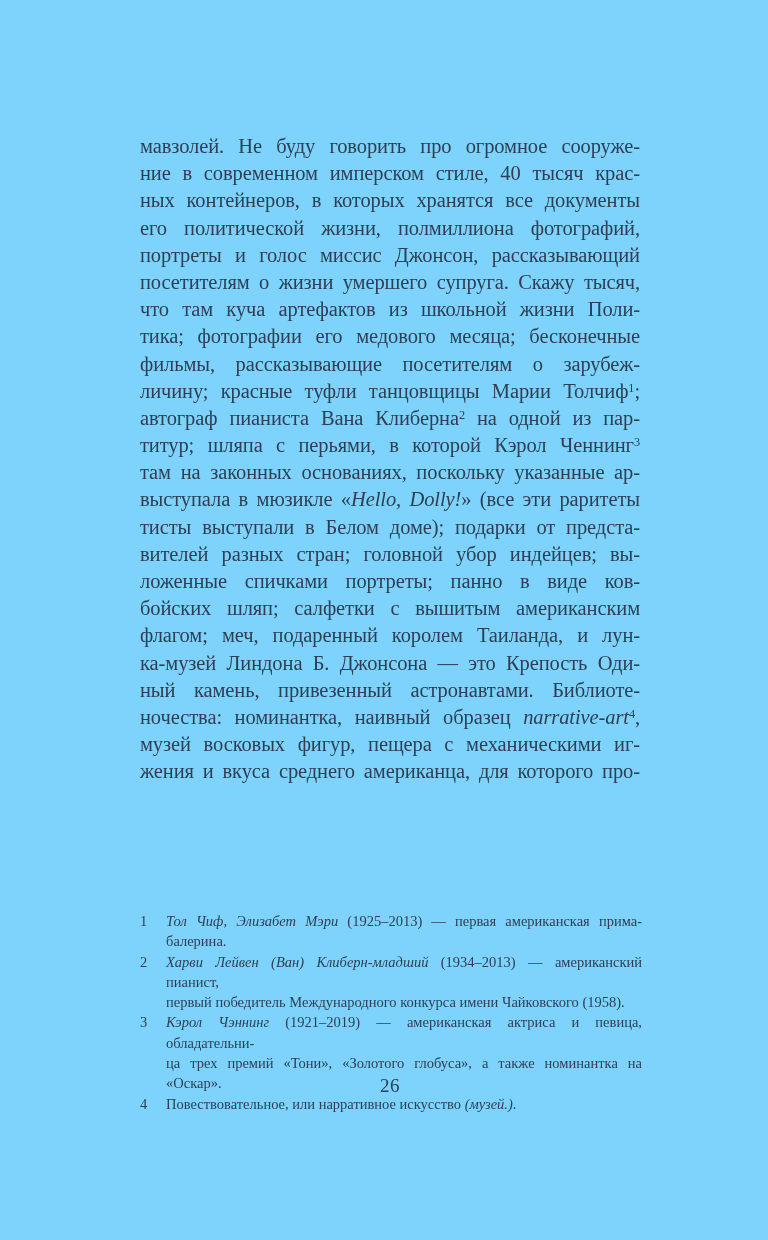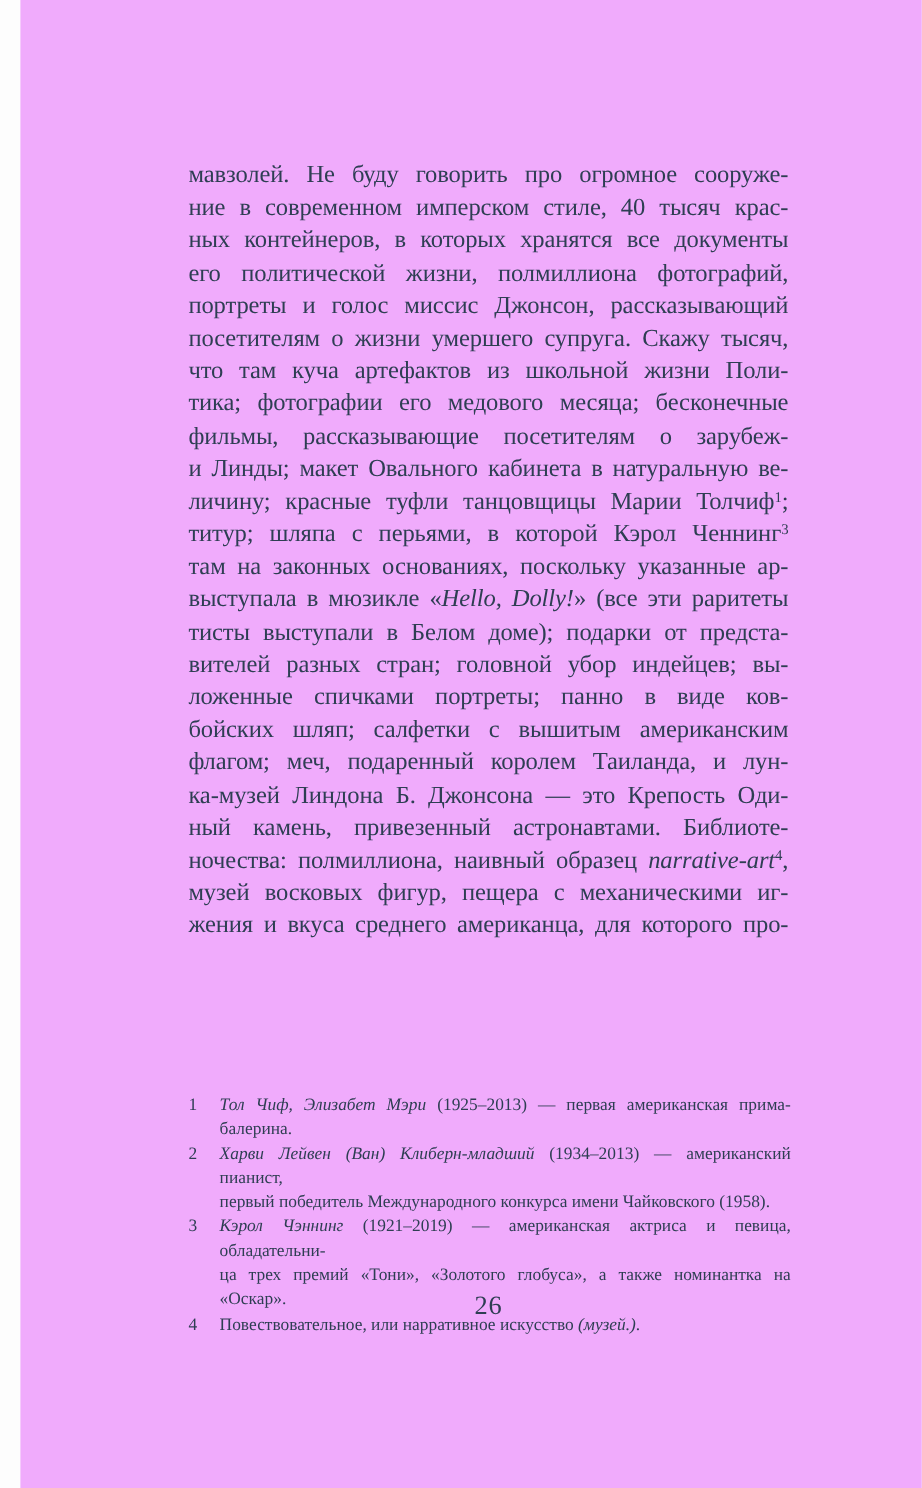--- a/index.html
+++ b/index.html
@@ -6,22 +6,21 @@
   body {
     width: 768px; height: 1240px;
     background: #fdfdfd;
     font-family: "Liberation Serif", "DejaVu Serif", serif;
     color: #2e3e53;
     position: relative;
     overflow: hidden;
   }
   .page {
     position: absolute; inset: 0;
-    background: #f0abfc;
-    margin-left: 17px;
+    background: #7dd3fc;
   }
   .body-text {
     position: absolute;
     left: 140px; top: 133px; width: 500px;
     font-size: 20.5px;
     line-height: 27.2px;
     letter-spacing: -0.1px;
   }
   .bline {
     text-align: justify;
@@ -48,52 +47,52 @@
     flex: none; width: 26px;
     text-align: left;
   }
   .fntext { flex: 1; min-width: 0; }
   .fnline { text-align: justify; }
   .fnline.stretch { text-align-last: justify; }
   .page-number {
     position: absolute;
     left: 140px; top: 1075px; width: 500px;
     text-align: center;
-    font-size: 22px;
+    font-size: 19px;
     letter-spacing: 0.5px;
   }
 </style>
 </head>
 <body>
 
 <div class="page">
 
   <div class="body-text">
       <div class="bline"><span>мавзолей. Не буду говорить про огромное сооруже-</span></div>
       <div class="bline"><span>ние в современном имперском стиле, 40 тысяч крас-</span></div>
       <div class="bline"><span>ных контейнеров, в которых хранятся все документы</span></div>
       <div class="bline"><span>его политической жизни, полмиллиона фотографий,</span></div>
       <div class="bline"><span>портреты и голос миссис Джонсон, рассказывающий</span></div>
       <div class="bline"><span>посетителям о жизни умершего супруга. Скажу тысяч,</span></div>
       <div class="bline"><span>что там куча артефактов из школьной жизни Поли-</span></div>
       <div class="bline"><span>тика; фотографии его медового месяца; бесконечные</span></div>
       <div class="bline"><span>фильмы, рассказывающие посетителям о зарубеж-</span></div>
-      <div class="bline"><span>и Линды; макет Овального кабинета в натуральную ве-</span></div>
       <div class="bline"><span>личину; красные туфли танцовщицы Марии Толчиф</span><span class="sup">1</span><span>;</span></div>
+      <div class="bline"><span>автограф пианиста Вана Клиберна</span><span class="sup">2</span><span> на одной из пар-</span></div>
       <div class="bline"><span>титур; шляпа с перьями, в которой Кэрол Ченнинг</span><span class="sup">3</span></div>
       <div class="bline"><span>там на законных основаниях, поскольку указанные ар-</span></div>
       <div class="bline"><span>выступала в мюзикле «</span><span class="it">Hello, Dolly!</span><span>» (все эти раритеты</span></div>
       <div class="bline"><span>тисты выступали в Белом доме); подарки от предста-</span></div>
       <div class="bline"><span>вителей разных стран; головной убор индейцев; вы-</span></div>
       <div class="bline"><span>ложенные спичками портреты; панно в виде ков-</span></div>
       <div class="bline"><span>бойских шляп; салфетки с вышитым американским</span></div>
       <div class="bline"><span>флагом; меч, подаренный королем Таиланда, и лун-</span></div>
       <div class="bline"><span>ка-музей Линдона Б. Джонсона — это Крепость Оди-</span></div>
       <div class="bline"><span>ный камень, привезенный астронавтами. Библиоте-</span></div>
-      <div class="bline"><span>ночества: полмиллиона, наивный образец </span><span class="it">narrative-art</span><span class="sup">4</span><span>,</span></div>
+      <div class="bline"><span>ночества: номинантка, наивный образец </span><span class="it">narrative-art</span><span class="sup">4</span><span>,</span></div>
       <div class="bline"><span>музей восковых фигур, пещера с механическими иг-</span></div>
       <div class="bline"><span>жения и вкуса среднего американца, для которого про-</span></div>
     </div>
 
   <div class="footnotes">
       <div class="fnrow">
         <div class="fnnum">1</div>
         <div class="fntext">
           <div class="fnline"><span class="it">Тол Чиф, Элизабет Мэри</span><span> (1925–2013) — первая американская прима-балерина.</span></div>
         </div>

